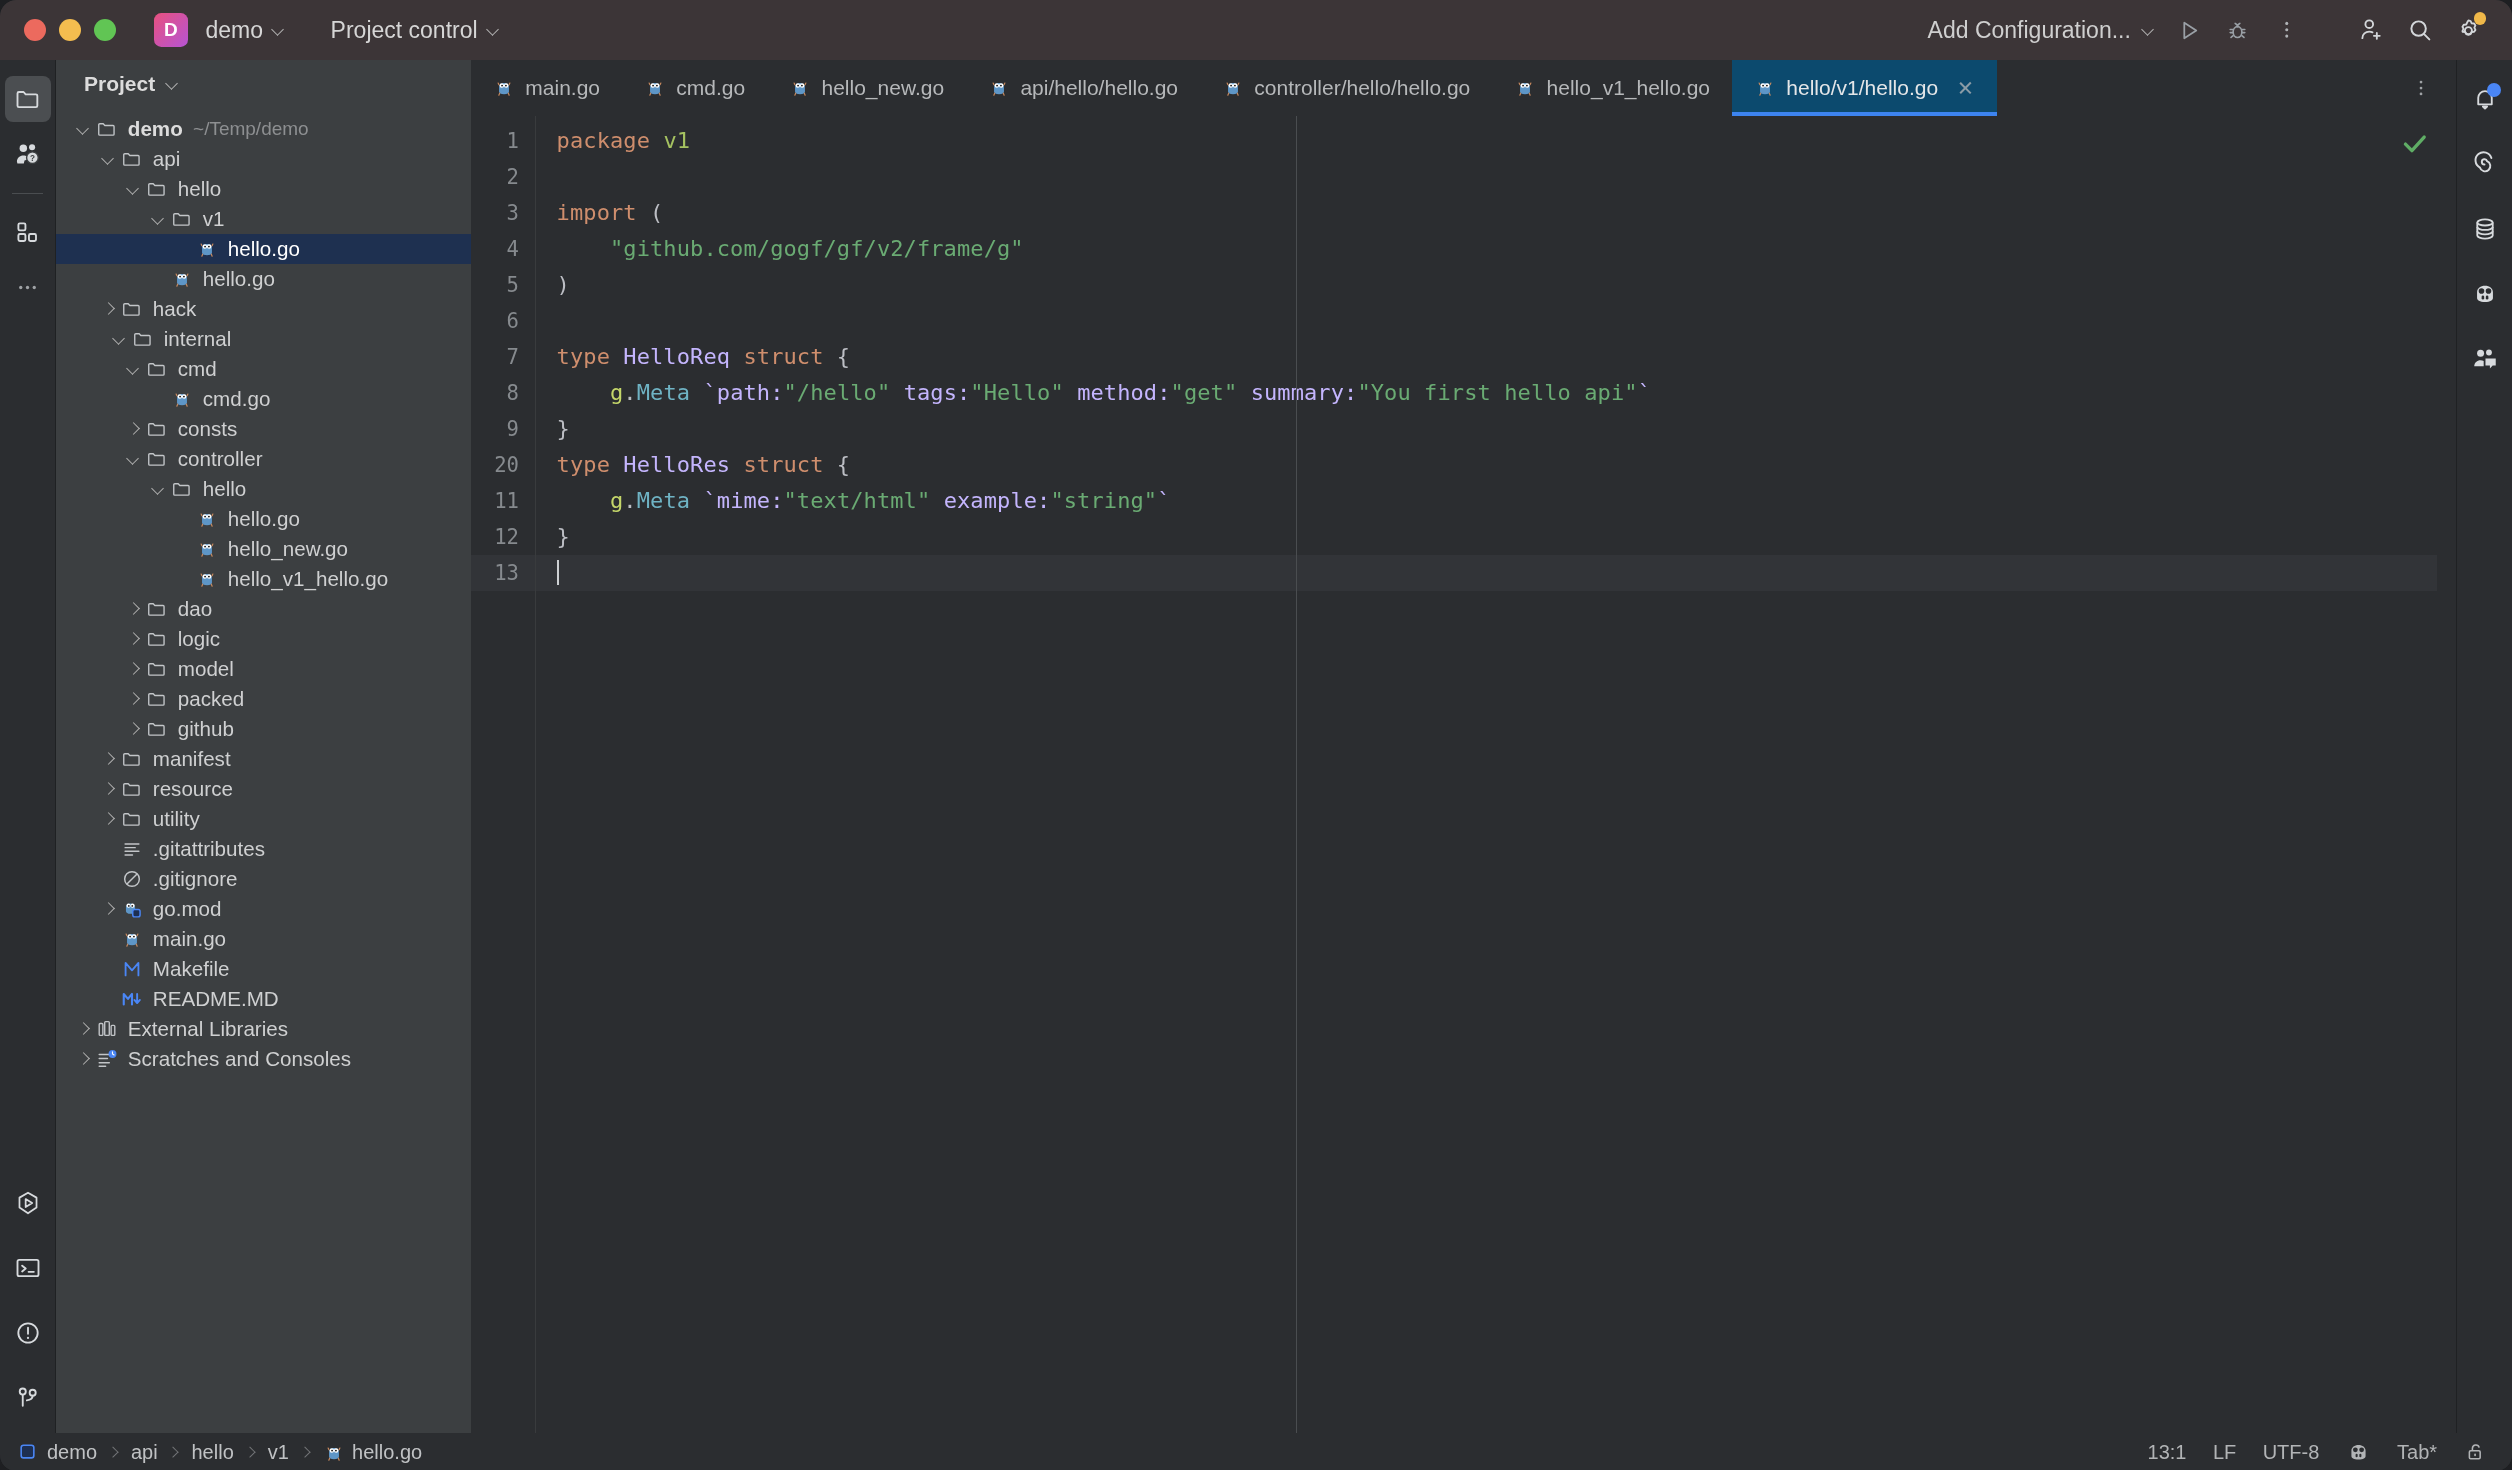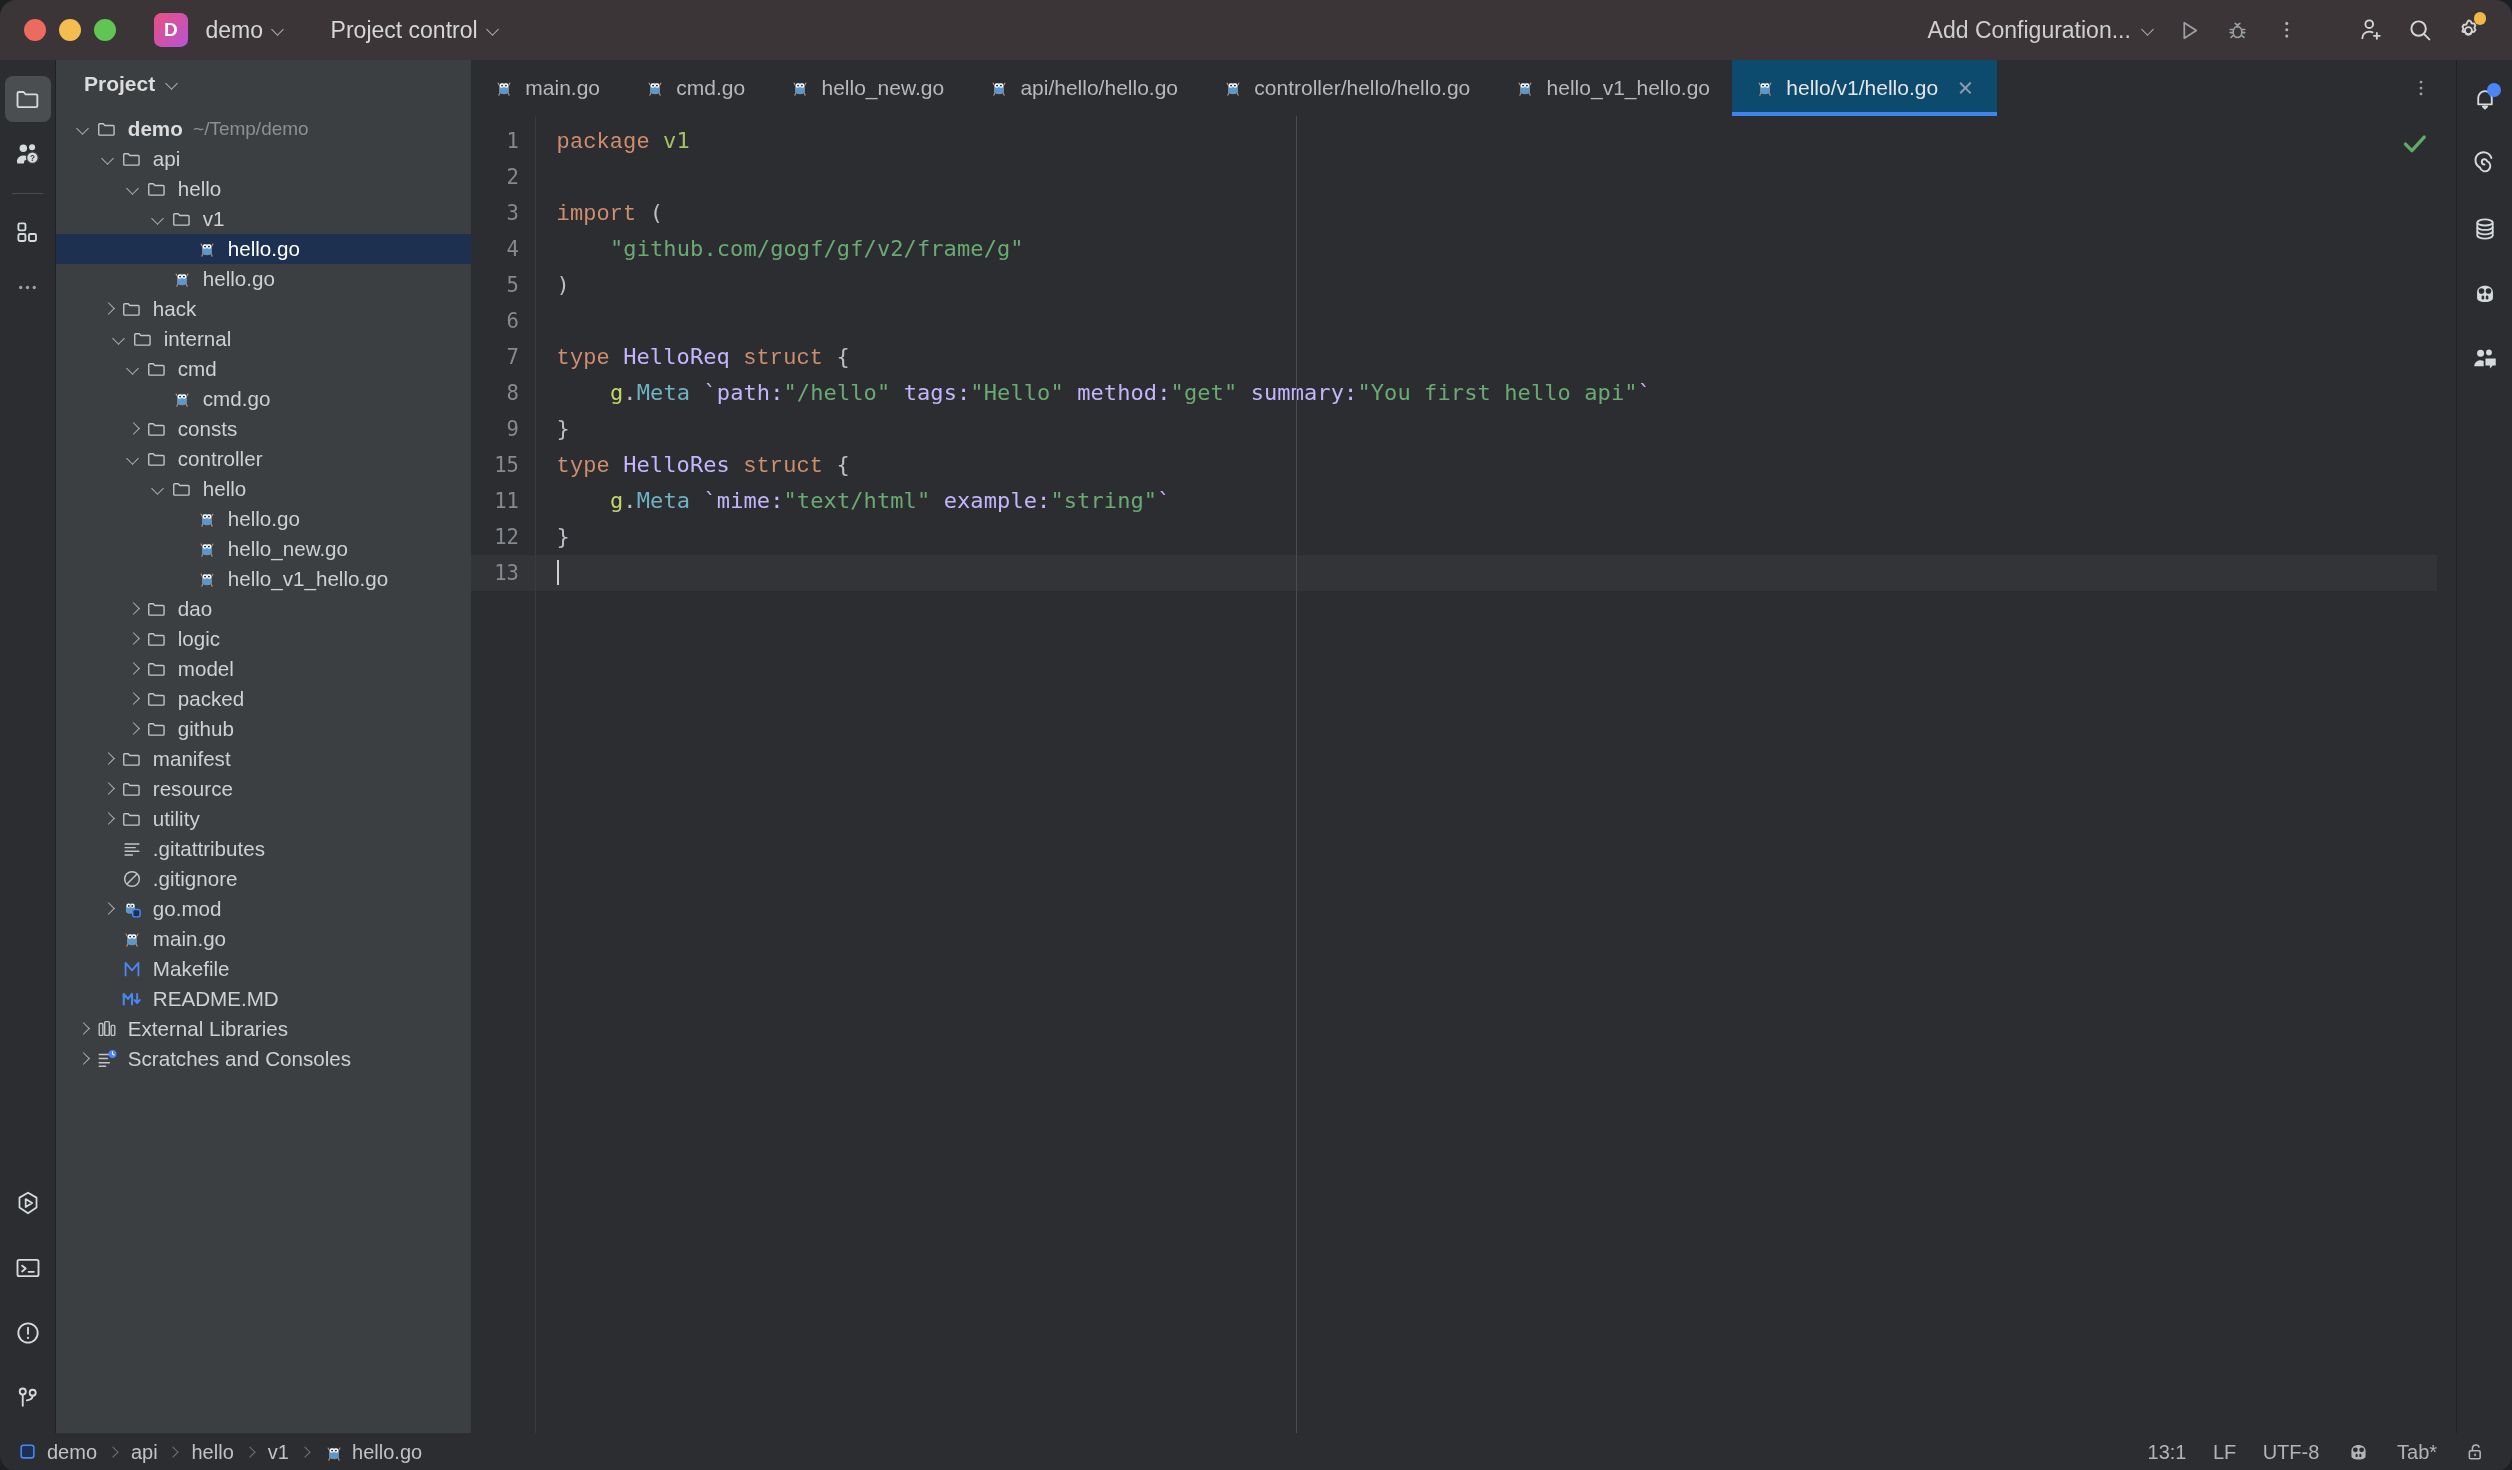--- a/index.html
+++ b/index.html
@@ -144,21 +144,21 @@
     border-right:0.7px solid #393b3d;
   }
   .gutter .ln { height:36px; line-height:36px; padding-right:16px; }
   .gutter .ln.cur { background:#323438; }
   .code {
     flex:1; padding-top:7.3px; position:relative;
     font-family:"DejaVu Sans Mono", monospace; font-size:22px; letter-spacing:0.1px;
   }
   .code .cl { height:36px; line-height:36px; padding-left:20.6px; white-space:pre; color:#bcbec4; }
   .code .cl.cur { background:#323438; }
-  .kw   { color:#cf8e6d;font-family:Liberation Mono, monospace; }
+  .kw   { color:#cf8e6d; }
   .str  { color:#6aab73; }
   .ident{ color:#c4b5fd; }
   .fld  { color:#c5d76a; }
   .prop { color:#6fb3c4; }
   .pkg  { color:#a5c261; }
   .punct{ color:#bcbec4; }
 
   .guideline { position:absolute; top:0; bottom:0; width:0.7px; background:#4a4d50; left:760px; }
   .caret { display:inline-block; width:2.2px; height:25px; background:#cdd0d3; vertical-align:-5.1px; }
   .checkmark { position:absolute; right:26.4px; top:11.8px; }
@@ -769,21 +769,21 @@
       <div class="gutter" id="gutter">
           <div class="ln">1</div>
           <div class="ln">2</div>
           <div class="ln">3</div>
           <div class="ln">4</div>
           <div class="ln">5</div>
           <div class="ln">6</div>
           <div class="ln">7</div>
           <div class="ln">8</div>
           <div class="ln">9</div>
-          <div class="ln">15</div>
+          <div class="ln">20</div>
           <div class="ln">11</div>
           <div class="ln">12</div>
           <div class="ln cur">13</div>
         </div>
       <div class="code" id="code">
         <div class="cl"><span class="kw">package</span><span class="punct"> </span><span class="pkg">v1</span></div>
           <div class="cl"></div>
           <div class="cl"><span class="kw">import</span><span class="punct"> (</span></div>
           <div class="cl"><span class="punct">    </span><span class="str">"github.com/gogf/gf/v2/frame/g"</span></div>
           <div class="cl"><span class="punct">)</span></div>

